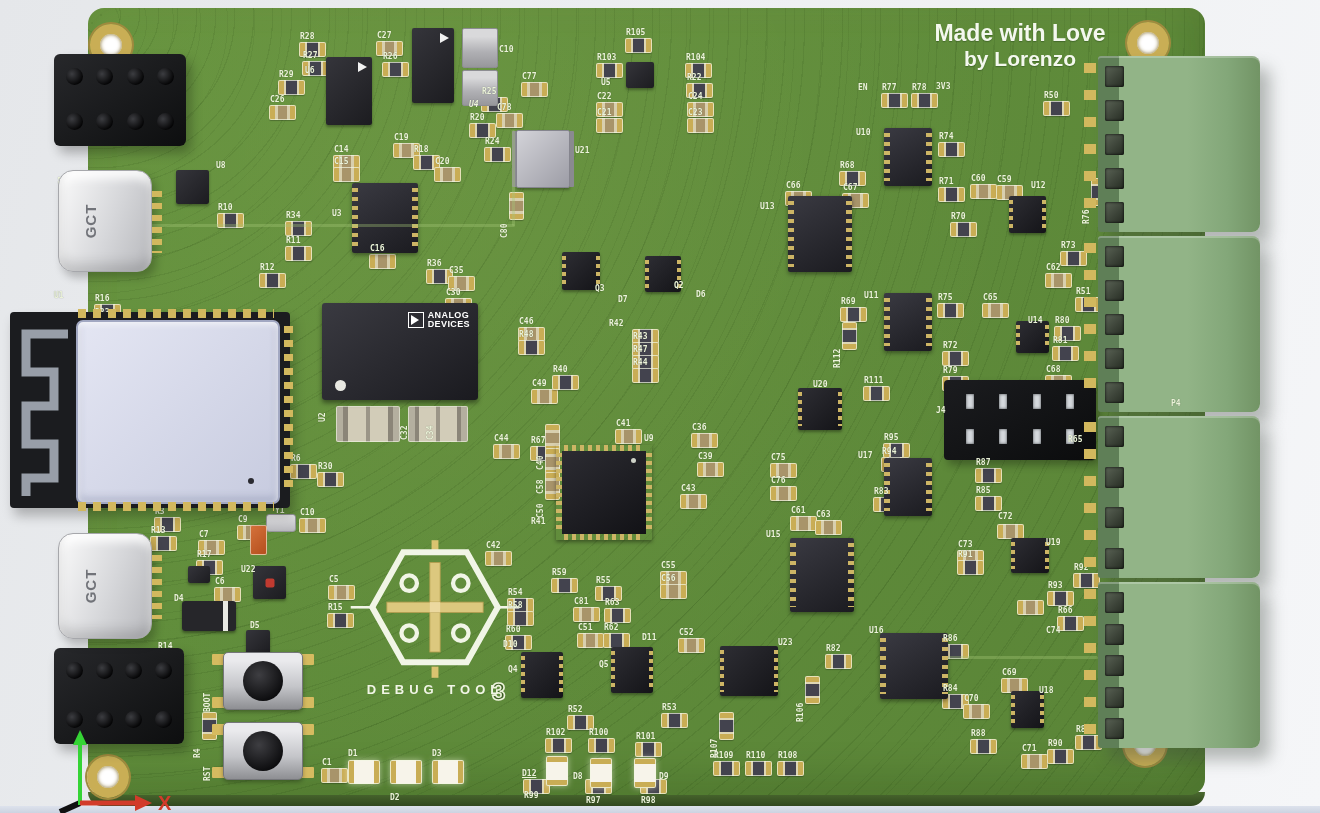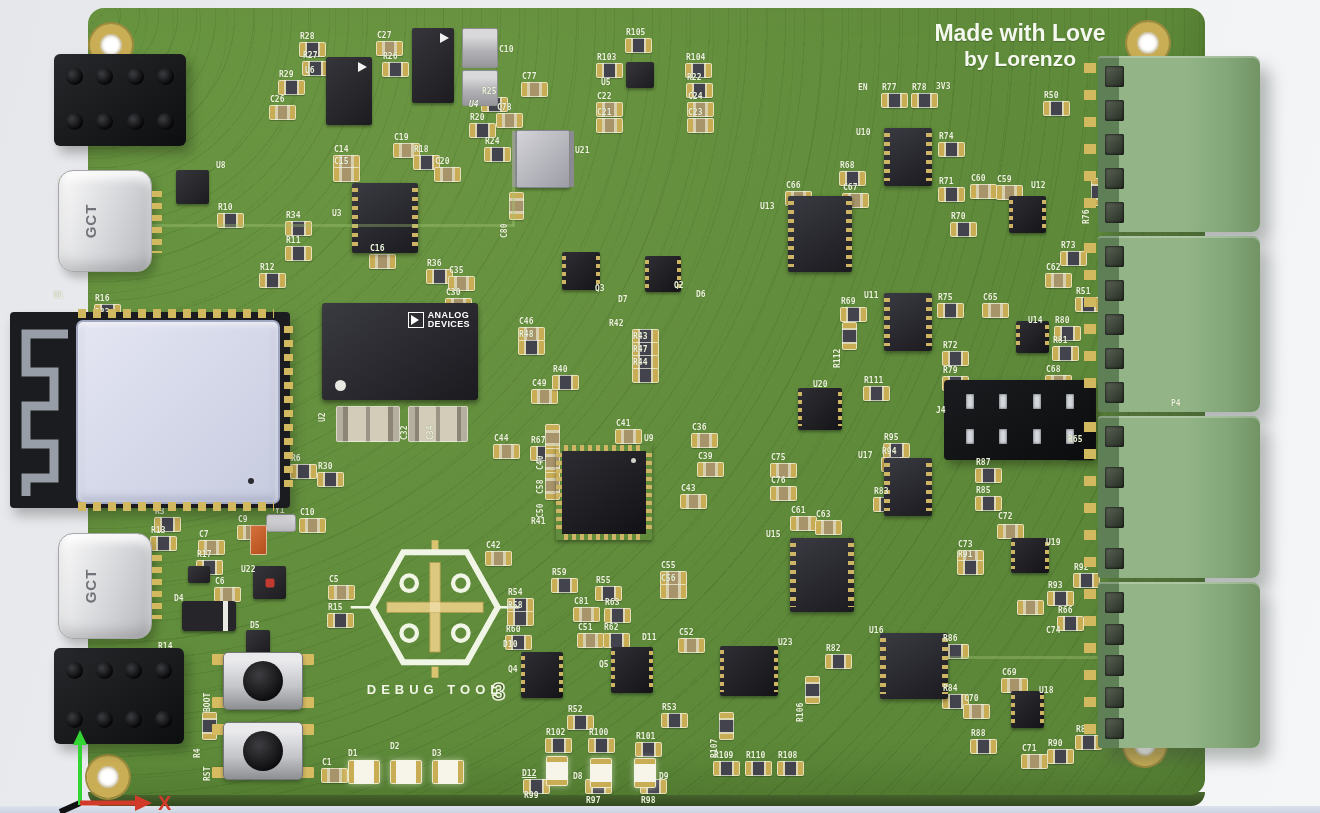--- a/index.html
+++ b/index.html
@@ -515,21 +515,21 @@
     <span class="silk" style="left: 522px; top: 769px; text-decoration: underline;">D12</span>
     <span class="silk" style="left: 573px; top: 772px;">D8</span>
     <span class="silk" style="left: 659px; top: 772px;">D9</span>
     <span class="silk" style="left: 524px; top: 791px;">R99</span>
     <div class="pass" style="left: 523px; top: 779px;"></div>
     <span class="silk" style="left: 586px; top: 796px;">R97</span>
     <div class="pass" style="left: 585px; top: 779px;"></div>
     <span class="silk" style="left: 641px; top: 796px;">R98</span>
     <div class="pass" style="left: 640px; top: 779px;"></div>
     <span class="silk" style="left: 348px; top: 749px;">D1</span>
-    <span class="silk" style="left: 390px; top: 742px;">D2</span>
+    <span class="silk" style="left: 390px; top: 793px;">D2</span>
     <span class="silk" style="left: 432px; top: 749px;">D3</span>
     <span class="silk r" style="left: 203px; top: 712px;">BOOT</span>
     <span class="silk r" style="left: 203px; top: 781px;">RST</span>
     <span class="silk r" style="left: 193px; top: 758px;">R4</span>
     <div class="pass v" style="left: 202px; top: 712px;"></div>
     <span class="silk" style="left: 322px; top: 758px;">C1</span>
     <div class="pass cap" style="left: 321px; top: 768px;"></div>
     <span class="silk r" style="left: 710px; top: 758px;">R107</span>
     <div class="pass v" style="left: 719px; top: 712px;"></div>
     <span class="silk" style="left: 714px; top: 751px;">R109</span>

